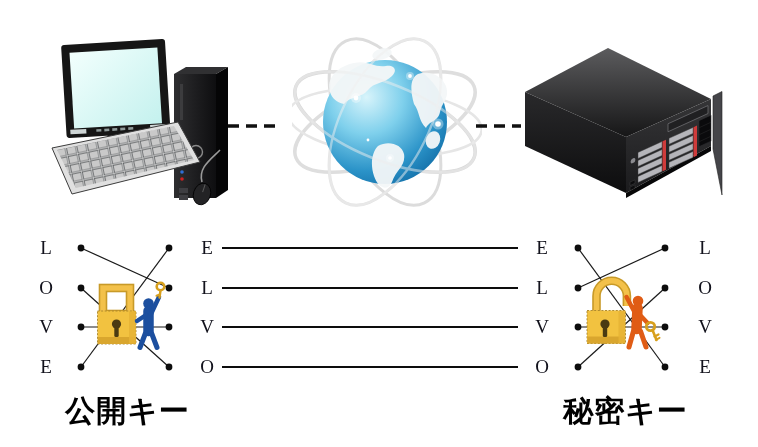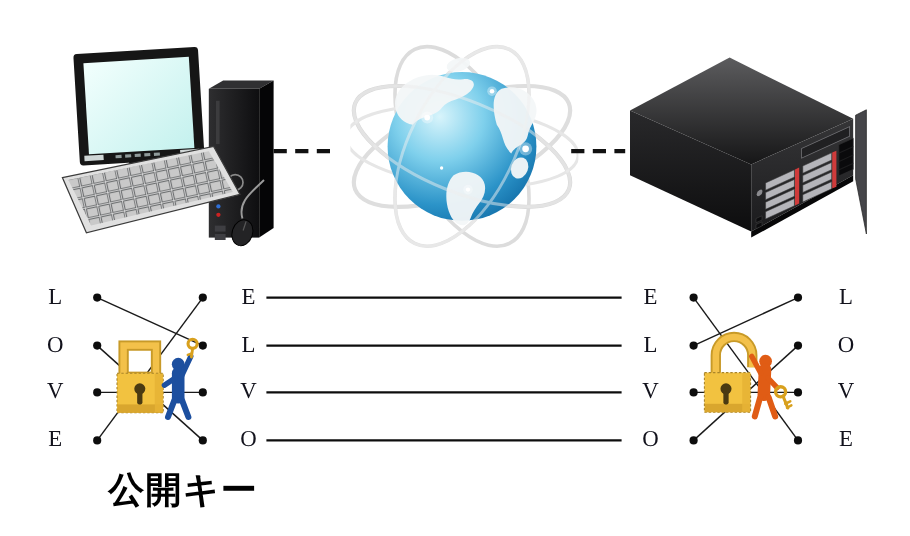--- a/index.html
+++ b/index.html
@@ -6,22 +6,22 @@
   #canvas{
     position:relative;width:758px;height:447px;background:#ffffff;
     overflow:hidden;font-family:"Liberation Sans",sans-serif;
   }
   .abs{position:absolute;}
   .ltr{
     position:absolute;width:24px;height:22px;line-height:22px;text-align:center;
     font-family:"Liberation Serif","DejaVu Serif",serif;font-size:19px;color:#12121c;
   }
   .key-label{
-    position:absolute;width:175px;height:36px;line-height:36px;text-align:right;
-    font-family:Liberation Mono, monospace;font-size:30px;font-weight:600;
+    position:absolute;width:175px;height:36px;line-height:36px;text-align:center;
+    font-family:Liberation Sans, sans-serif;font-size:30px;font-weight:600;
     color:#000;letter-spacing:1px;white-space:nowrap;
   }
   svg{display:block;}
 </style>
 </head>
 <body>
 
 <div id="canvas">
 
   <svg class="abs" style="left:50px;top:22px" width="195" height="190" viewBox="0 0 195 190">
@@ -279,14 +279,15 @@
   <span class="ltr" style="left:530px;top:277px">L</span>
   <span class="ltr" style="left:530px;top:316px">V</span>
   <span class="ltr" style="left:530px;top:356px">O</span>
 
   <span class="ltr" style="left:693px;top:237px">L</span>
   <span class="ltr" style="left:693px;top:277px">O</span>
   <span class="ltr" style="left:693px;top:316px">V</span>
   <span class="ltr" style="left:693px;top:356px">E</span>
 
   <div class="key-label" style="left:40px;top:393px">公開キー</div>
+  <div class="key-label" style="left:538px;top:393px">秘密キー</div>
 
 </div>
 
 </body></html>

